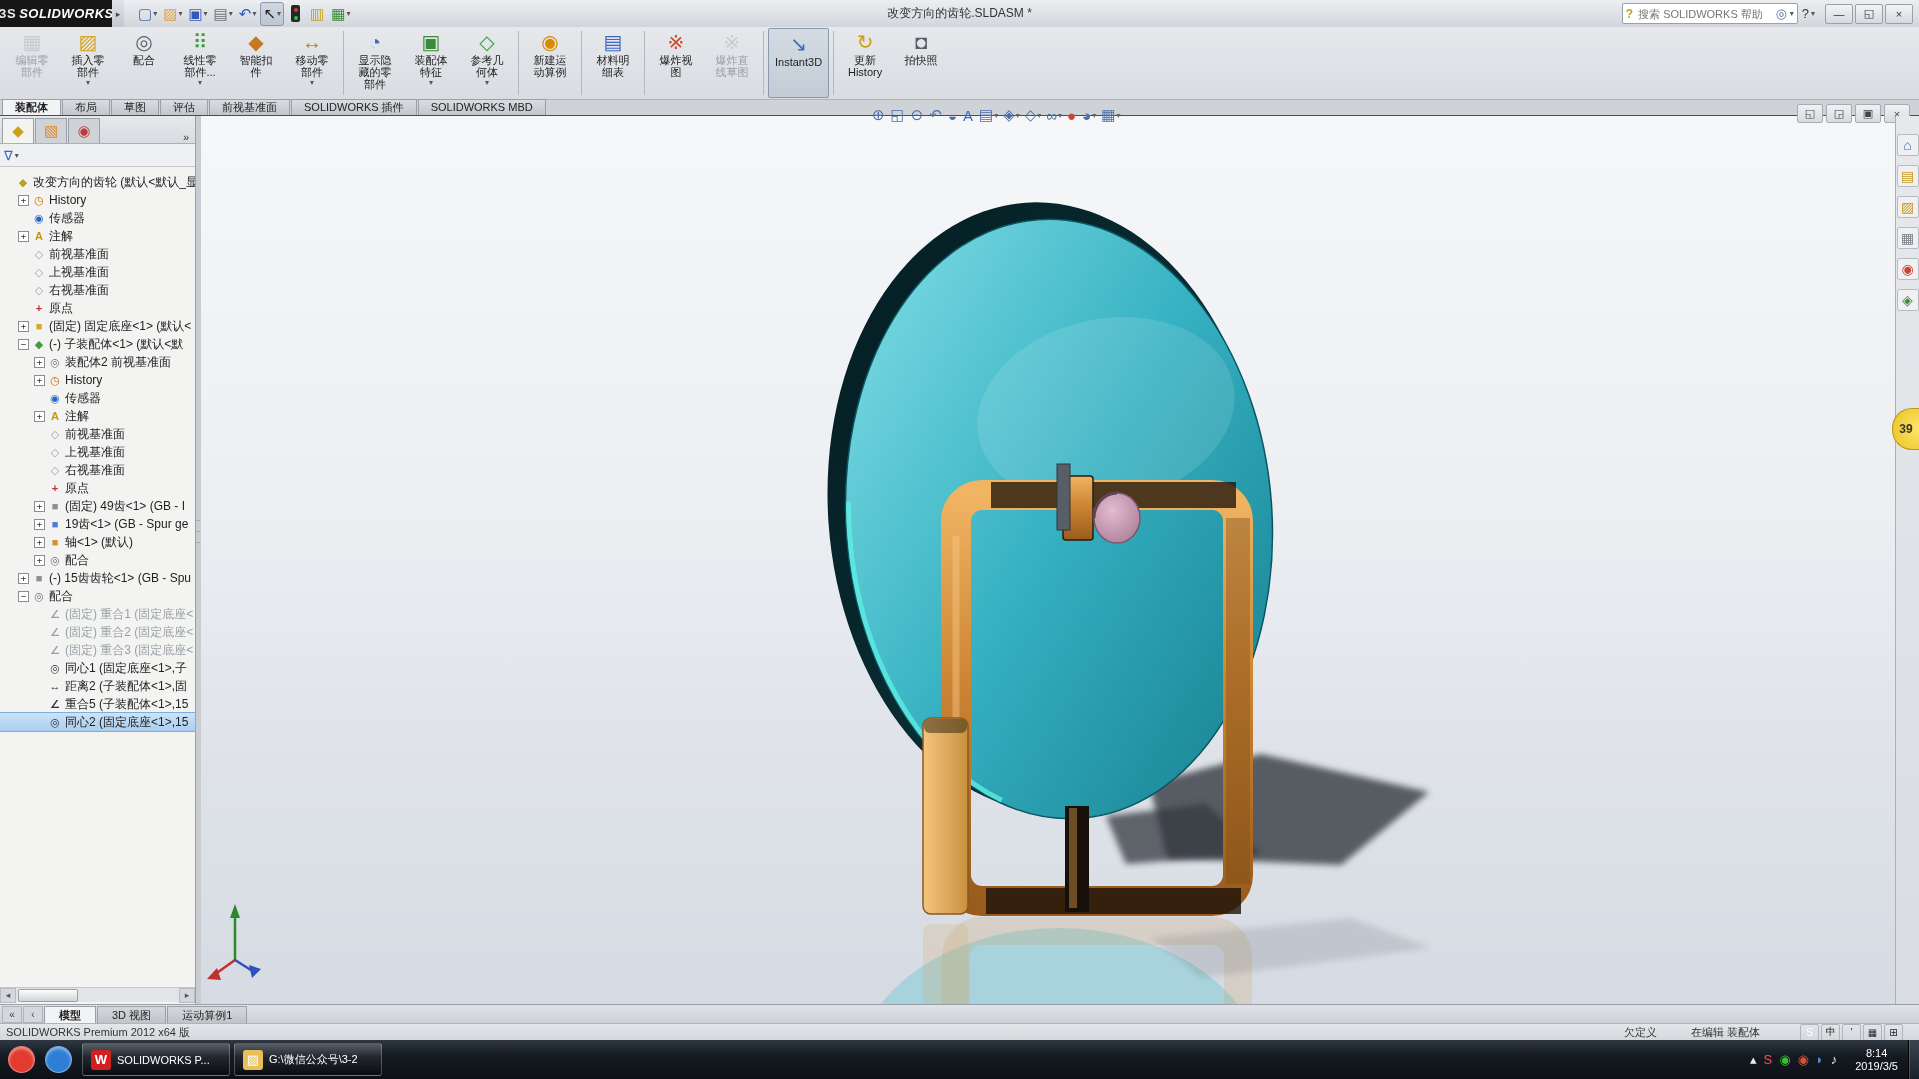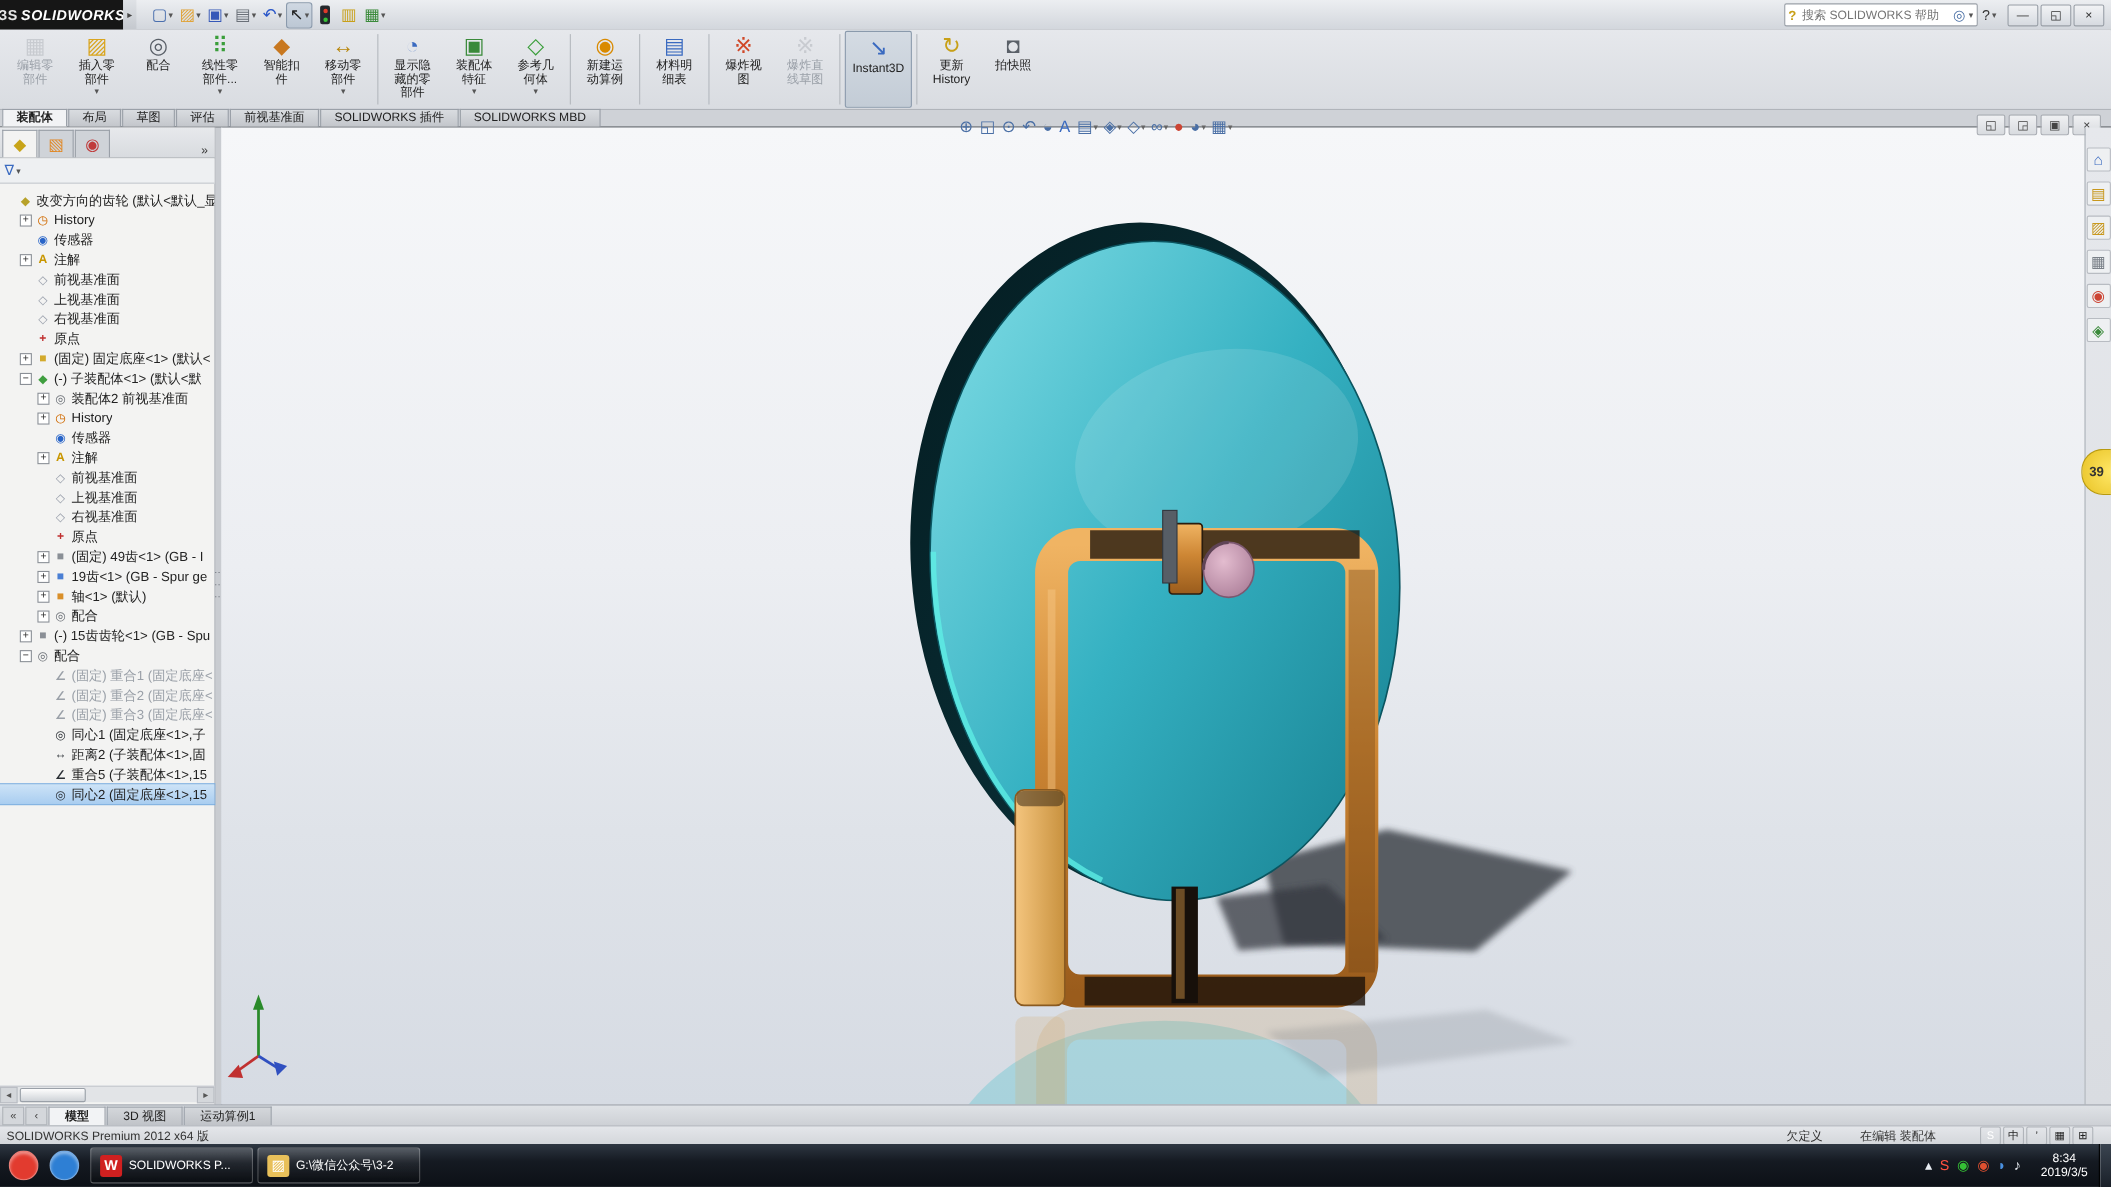--- a/index.html
+++ b/index.html
@@ -170,20 +170,21 @@
           <span class="traffic-holder"></span>
           <span class="dd"></span>
         </span>
 
         <span class="qi">
           <span class="g" style="color: rgb(58, 138, 58);">▦</span>
           <span class="traffic-holder"></span>
           <span class="dd">▾</span>
         </span>
       </div>
+    <div class="title-text">改变方向的齿轮.SLDASM *</div>
     <div class="tb-right">
       <div class="searchbox">
         <span class="qmark">?</span>
         <input placeholder="搜索 SOLIDWORKS 帮助" style="">
         <span class="mag">◎</span>
         <span class="dd">▾</span>
       </div>
       <span class="helpbtn">
         <span>?</span>
         <span class="dd">▾</span>
@@ -820,18 +821,18 @@
     <span class="tray">
 
     <span class="trayic" style="color: rgb(232, 236, 242);">▴</span>
         <span class="trayic" style="color: rgb(255, 80, 64);">S</span>
         <span class="trayic" style="color: rgb(53, 192, 53);">◉</span>
         <span class="trayic" style="color: rgb(224, 80, 48);">◉</span>
         <span class="trayic" style="color: rgb(74, 144, 224);">◗</span>
         <span class="trayic" style="color: rgb(232, 236, 242);">♪</span>
       </span>
     <span class="clock">
-      <span>8:34</span><br>
+      <span>8:14</span><br>
       <span>2019/3/5</span>
     </span>
     <span class="showdesk"></span>
   </div>
 </div>
 
 </body></html>

